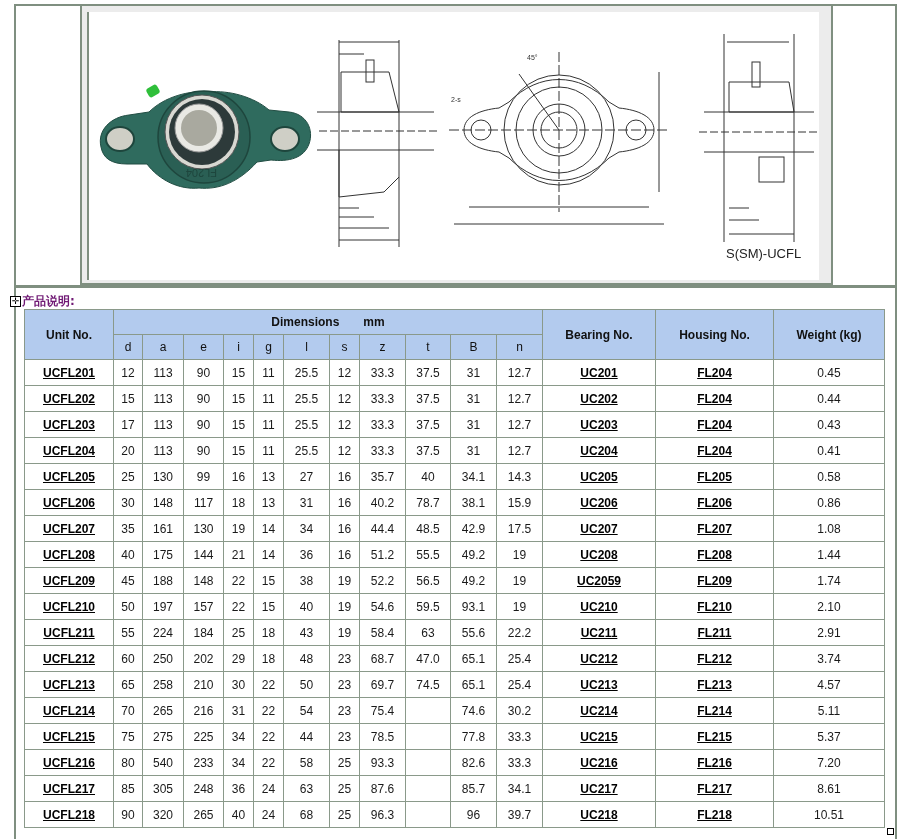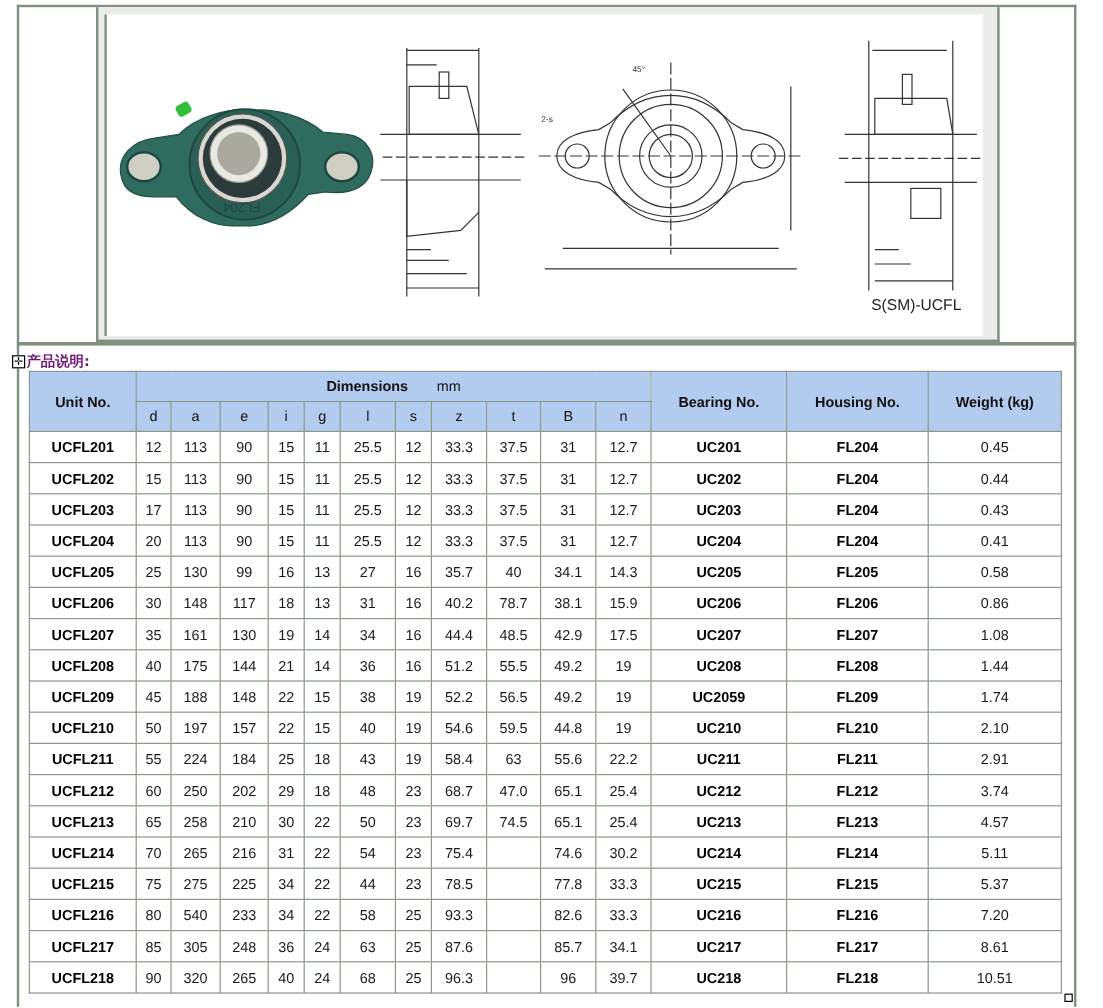--- a/index.html
+++ b/index.html
@@ -14,23 +14,23 @@
 
   .caption-row { position:absolute; left:10px; top:292px; height:18px; display:flex; align-items:center; }
   .anchor-icon { width:11px; height:11px; border:1px solid #000; box-sizing:border-box; font-size:9px; line-height:9px; text-align:center; margin-right:1px; background:#fff; }
   .caption { font-size:12px; font-weight:bold; color:#701a75; font-family:"DejaVu Sans", sans-serif; }
 
   table.spec { position:absolute; left:24px; top:309px; border-collapse:collapse; font-size:12px; color:#000; }
   table.spec th, table.spec td { border:1px solid #8a998a; text-align:center; padding:0; }
   table.spec th { background:#b3cbee; font-weight:normal; color:#111; }
   table.spec thead th.hb { font-weight:bold; }
   table.spec td { height:25px; color:#1a1a1a; }
-  table.spec td.bold { font-weight:bold; color:#000; }
+  table.spec td.bold { font-weight:bold; color:#000;text-decoration:underline; }
   .dim-head { position:relative; }
-  .dim-unit { margin-left:24px; font-weight:normal; }
+  .dim-unit { margin-left:24px; font-weight:bold; }
 
   .resize-handle { position:absolute; left:887px; top:828px; width:7px; height:7px; border:1px solid #000; box-sizing:border-box; background:#fff; }
 </style>
 </head>
 <body>
 
 <div class="outer-frame"></div>
 
 <div class="img-box"></div>
 <div class="img-inner">
@@ -306,21 +306,21 @@
         <td class="bold">UCFL210</td>
         <td>50</td>
         <td>197</td>
         <td>157</td>
         <td>22</td>
         <td>15</td>
         <td>40</td>
         <td>19</td>
         <td>54.6</td>
         <td>59.5</td>
-        <td>44.8</td>
+        <td>93.1</td>
         <td>19</td>
         <td class="bold">UC210</td>
         <td class="bold">FL210</td>
         <td>2.10</td>
       </tr>
       <tr>
         <td class="bold">UCFL211</td>
         <td>55</td>
         <td>224</td>
         <td>184</td>

